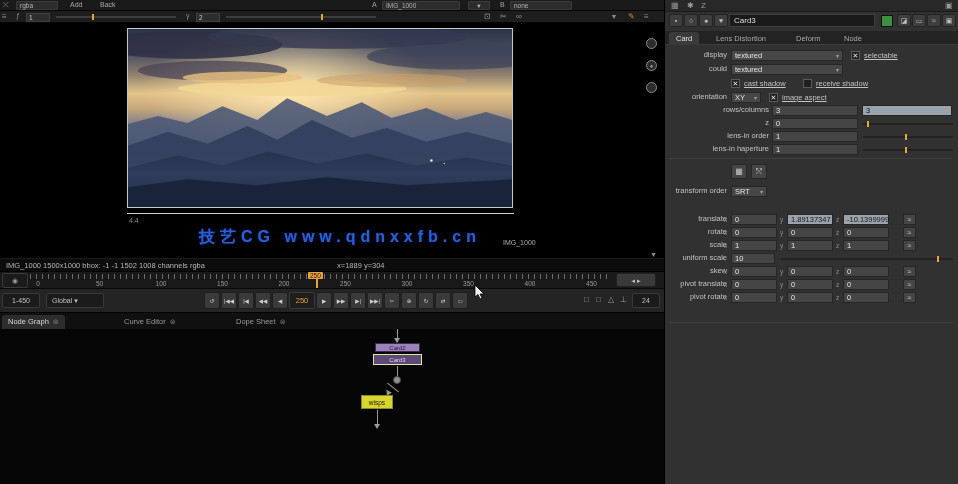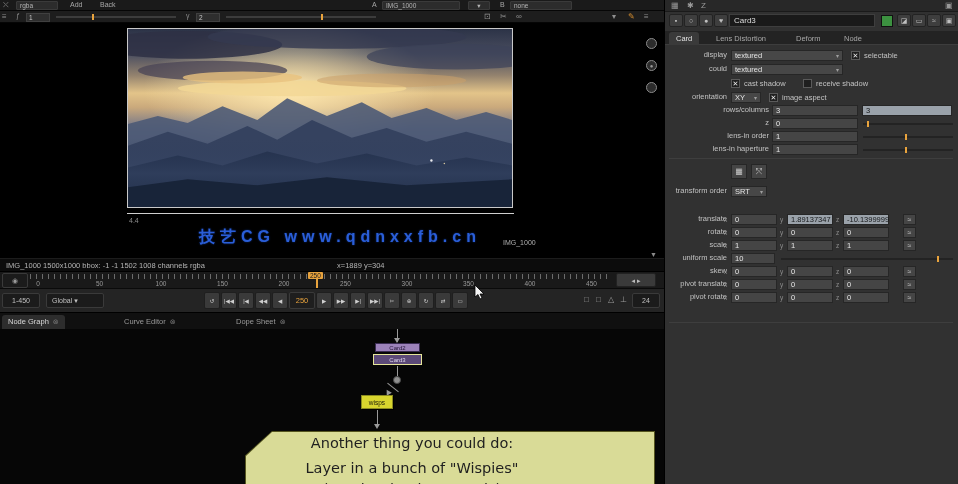--- a/index.html
+++ b/index.html
@@ -104,21 +104,21 @@
   .lA { width:60px; left:2px; }
   .lB { width:102px; left:2px; }
   .pfield { position:absolute; height:11px; background:#454545; border:1px solid #262626; color:#e8e8e8;
     line-height:10px; padding:0 3px; font-size:7.5px; }
   .pfield.hl { background:#9aa2aa; color:#16181a; }
   .pdd { position:absolute; height:11px; background:#474747; border:1px solid #262626; color:#e4e4e4;
     line-height:10px; padding:0 3px; font-size:7.5px; }
   .pdd .chev { float:right; color:#9f9f9f; margin-left:4px; font-size:6px; }
   .pcb { position:absolute; width:9px; height:9px; top:1px; background:#1f1f1f; border:1px solid #5a5a5a;
     color:#e8e8e8; font-size:7px; line-height:8px; text-align:center; }
-  .cblbl { position:absolute; top:1px; color:#c2c2c2; }
+  .cblbl { position:absolute; top:1px; color:#c2c2c2;text-decoration:underline; }
   .ptrack { position:absolute; top:5px; height:2px; background:#232323; }
   .ptrack .pk { position:absolute; top:-2px; width:2px; height:6px; background:#e8a33d; }
   .vpre { position:absolute; top:2px; color:#8f8f8f; font-size:6.5px; }
   .curvebtn { position:absolute; width:13px; height:11px; background:#454545; border:1px solid #262626;
     color:#cfcfcf; font-size:7px; text-align:center; line-height:10px; }
   .tibtn { position:absolute; width:16px; height:15px; background:#454545; border:1px solid #262626;
     color:#cfcfcf; font-size:8px; text-align:center; line-height:14px; }
   .pdivider { position:absolute; left:4px; width:284px; height:1px; background:#262626; border-bottom:1px solid #3e3e3e; }
 
   #cursor { left:474px; top:285px; width:11px; height:15px; z-index:50; }
@@ -285,28 +285,20 @@
     <div class="arrowhead" style="left:394px;top:9px"></div>
     <div id="node1" class="node">Card2</div>
     <div id="node2" class="node">Card3</div>
     <div class="wire" style="left:397px;top:37px;width:1px;height:10px"></div>
     <div id="dotnode" class="abs"></div>
     <div class="wire" style="left:386px;top:58px;width:14px;height:1px;transform:rotate(38deg)"></div>
     <div class="arrowhead" style="left:385px;top:62px;transform:rotate(30deg)"></div>
     <div id="node3" class="node">wisps</div>
     <div class="wire" style="left:377px;top:81px;width:1px;height:17px"></div>
     <div class="arrowhead" style="left:374px;top:95px"></div>
-    <div id="stickynote">
-      <div id="stickyinner"></div>
-      <div id="stickytext">
-        <div class="l1">Another thing you could do:</div>
-        <div class="l2">Layer in a bunch of "Wispies"</div>
-        <div class="l3">(Smoke clouds on cards)</div>
-      </div>
-    </div>
   </div>
 
   <div id="props" class="abs">
     <div id="ptop">
       <span class="picon" style="left:6px">▦</span>
       <span class="picon" style="left:22px">✱</span>
       <span class="picon" style="left:36px">Z</span>
       <span class="picon" style="left:280px">▣</span>
     </div>
     <div id="phead">

